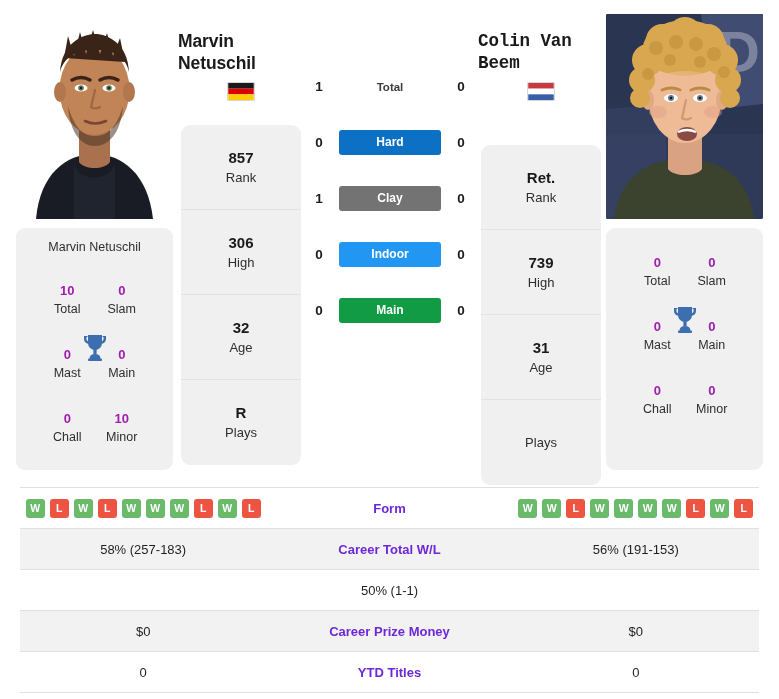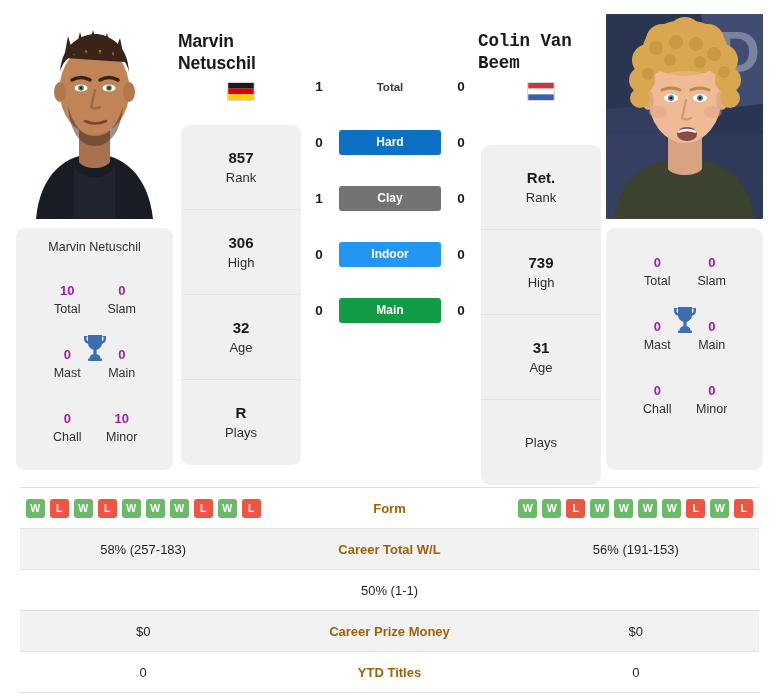--- a/index.html
+++ b/index.html
@@ -200,21 +200,21 @@
   .strow.alt { background: #f2f2f2; }
   .stcell {
     flex: 1;
     text-align: center;
     font-size: 13px;
     color: #1f1f1f;
   }
   .stcell.center-lbl {
     font-weight: 700;
     font-size: 13px;
-    color: #a16207;
+    color: #6d28d9;
   }
   .form-badges {
     display: flex;
     gap: 5px;
     justify-content: center;
   }
   .fbadge {
     width: 19px; height: 19px;
     border-radius: 3px;
     color: #ffffff;

